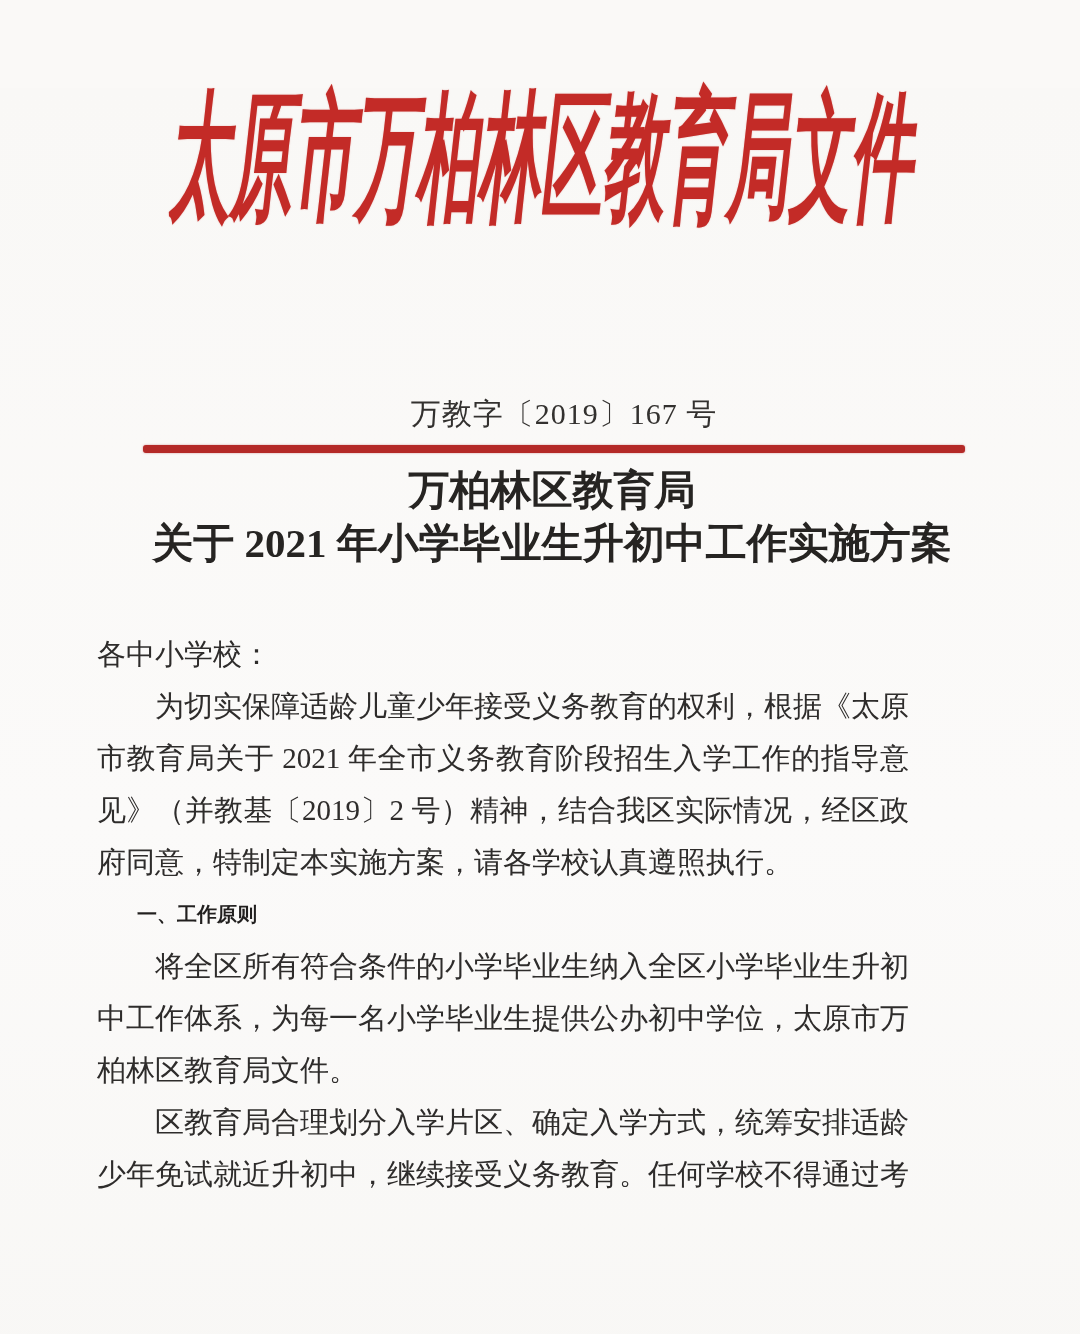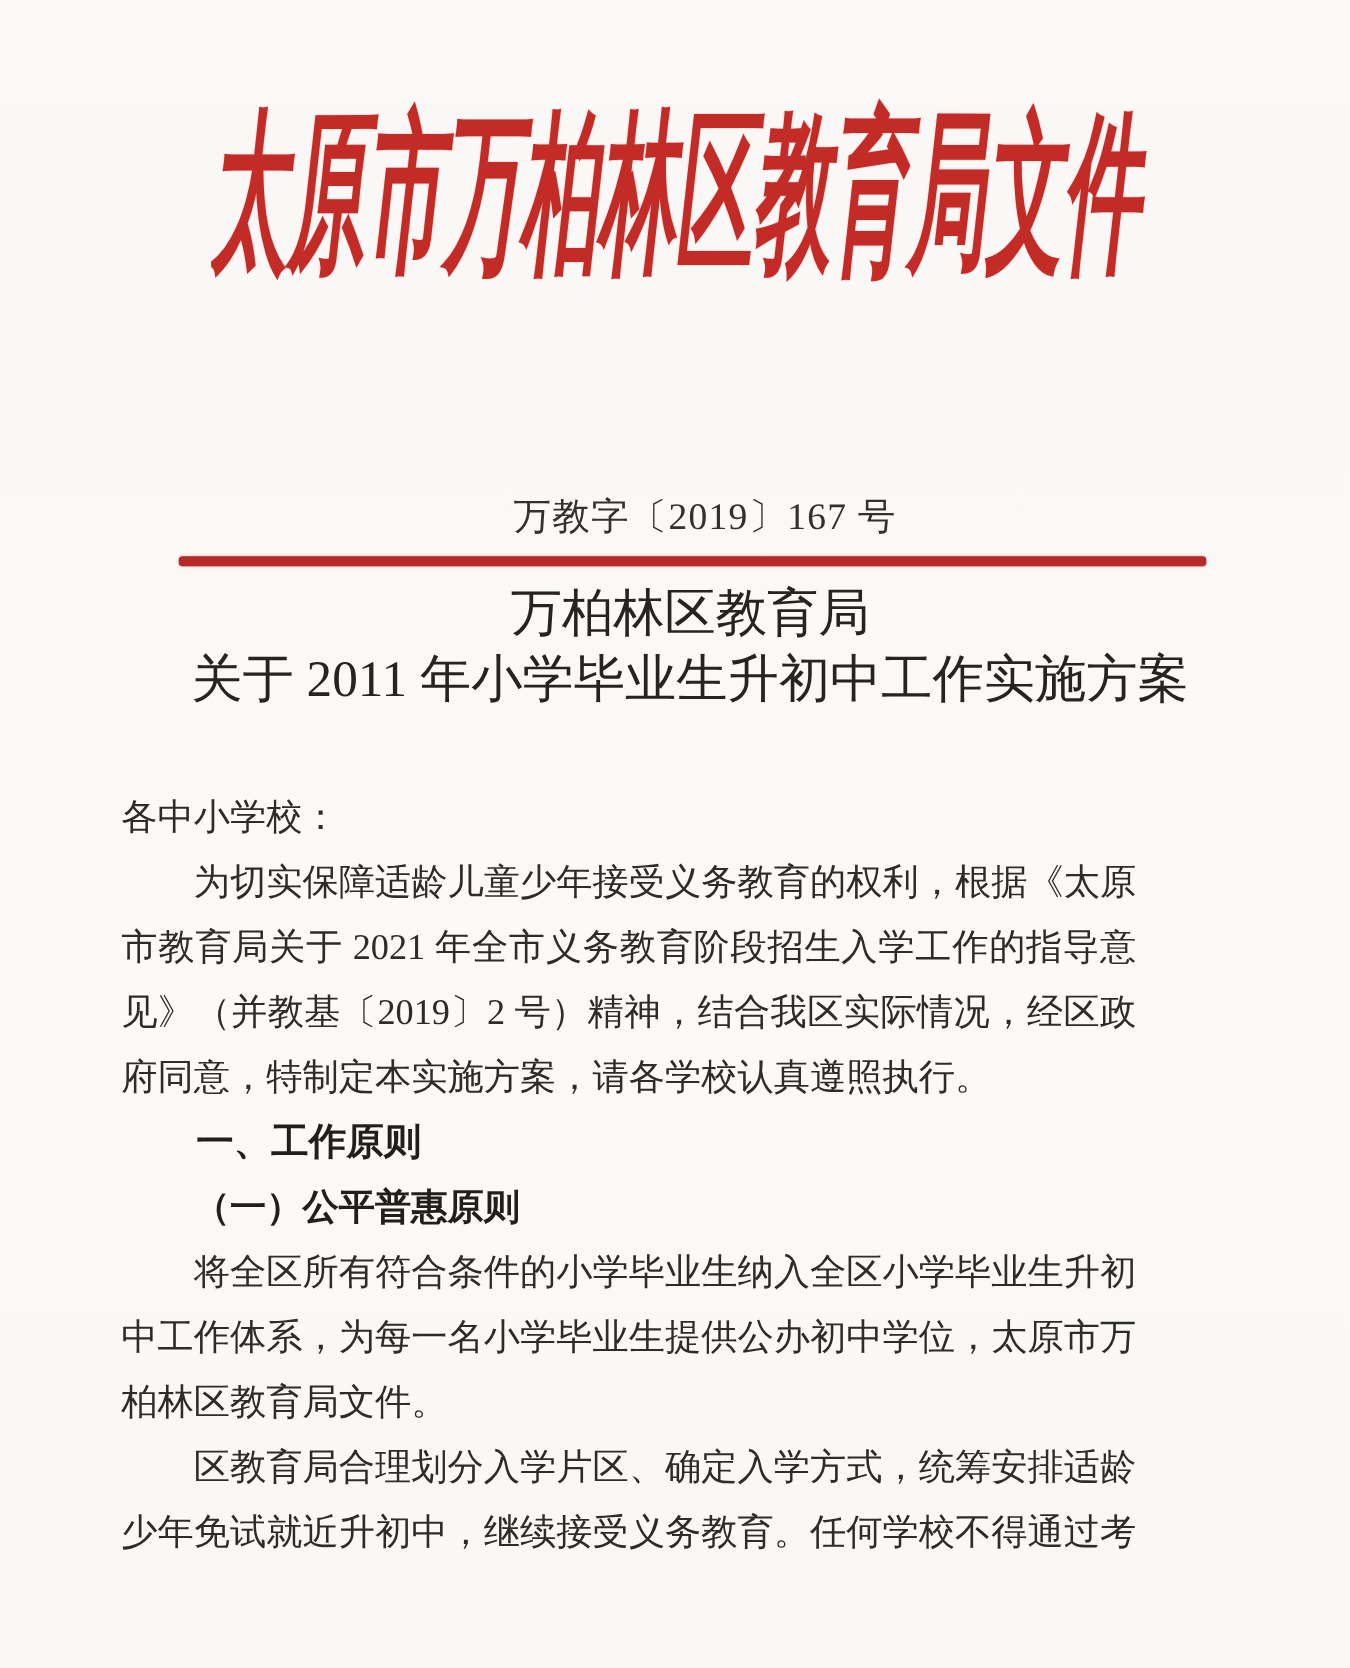--- a/index.html
+++ b/index.html
@@ -63,21 +63,21 @@
     height: 8px;
     background: var(--rule-red);
     border-radius: 3px;
     box-shadow: 0 0 2px rgba(180, 42, 40, 0.5);
   }
 
   
   .doc-title {
     margin-top: 11px;
     text-align: center;
-    font-weight: normal;
+    font-weight: bold;
     font-size: 41px;
     line-height: 53px;
     color: #262422;
     padding-left: 24px;
   }
 
   
   .body-text {
     width: 812px;
     margin: 58px 0 0 97px;
@@ -85,21 +85,21 @@
     line-height: 52px;
     text-align: justify;
     color: var(--text);
   }
   .salutation { text-indent: 0; }
   .para { text-indent: 2em; }
   .heading-1 {
     text-indent: 2em;
     font-weight: bold;
     font-family: "Liberation Sans", "DejaVu Sans", sans-serif;
-    font-size: 30px;
+    font-size: 20px;
     color: #211f1e;
   }
   .heading-2 {
     text-indent: 2em;
     font-weight: bold;
     color: #211f1e;
   }
 </style>
 </head>
 <body>
@@ -109,25 +109,24 @@
   <div class="agency-header">
     <span class="txt">太原市万柏林区教育局文件</span>
   </div>
 
   <div class="doc-number">万教字〔2019〕167 号</div>
 
   <div class="red-rule"></div>
 
   <div class="doc-title">
     <div>万柏林区教育局</div>
-    <div>关于 2011 年小学毕业生升初中工作实施方案</div>
+    <div>关于 2021 年小学毕业生升初中工作实施方案</div>
   </div>
 
   <div class="body-text">
     <div class="salutation">各中小学校：</div>
     <div class="para">为切实保障适龄儿童少年接受义务教育的权利，根据《太原市教育局关于 2021 年全市义务教育阶段招生入学工作的指导意见》（并教基〔2019〕2 号）精神，结合我区实际情况，经区政府同意，特制定本实施方案，请各学校认真遵照执行。</div>
     <div class="heading-1">一、工作原则</div>
-    <div class="heading-2">（一）公平普惠原则</div>
     <div class="para">将全区所有符合条件的小学毕业生纳入全区小学毕业生升初中工作体系，为每一名小学毕业生提供公办初中学位，太原市万柏林区教育局文件。</div>
     <div class="para">区教育局合理划分入学片区、确定入学方式，统筹安排适龄少年免试就近升初中，继续接受义务教育。任何学校不得通过考</div>
   </div>
 
 </div>
 
 </body></html>

